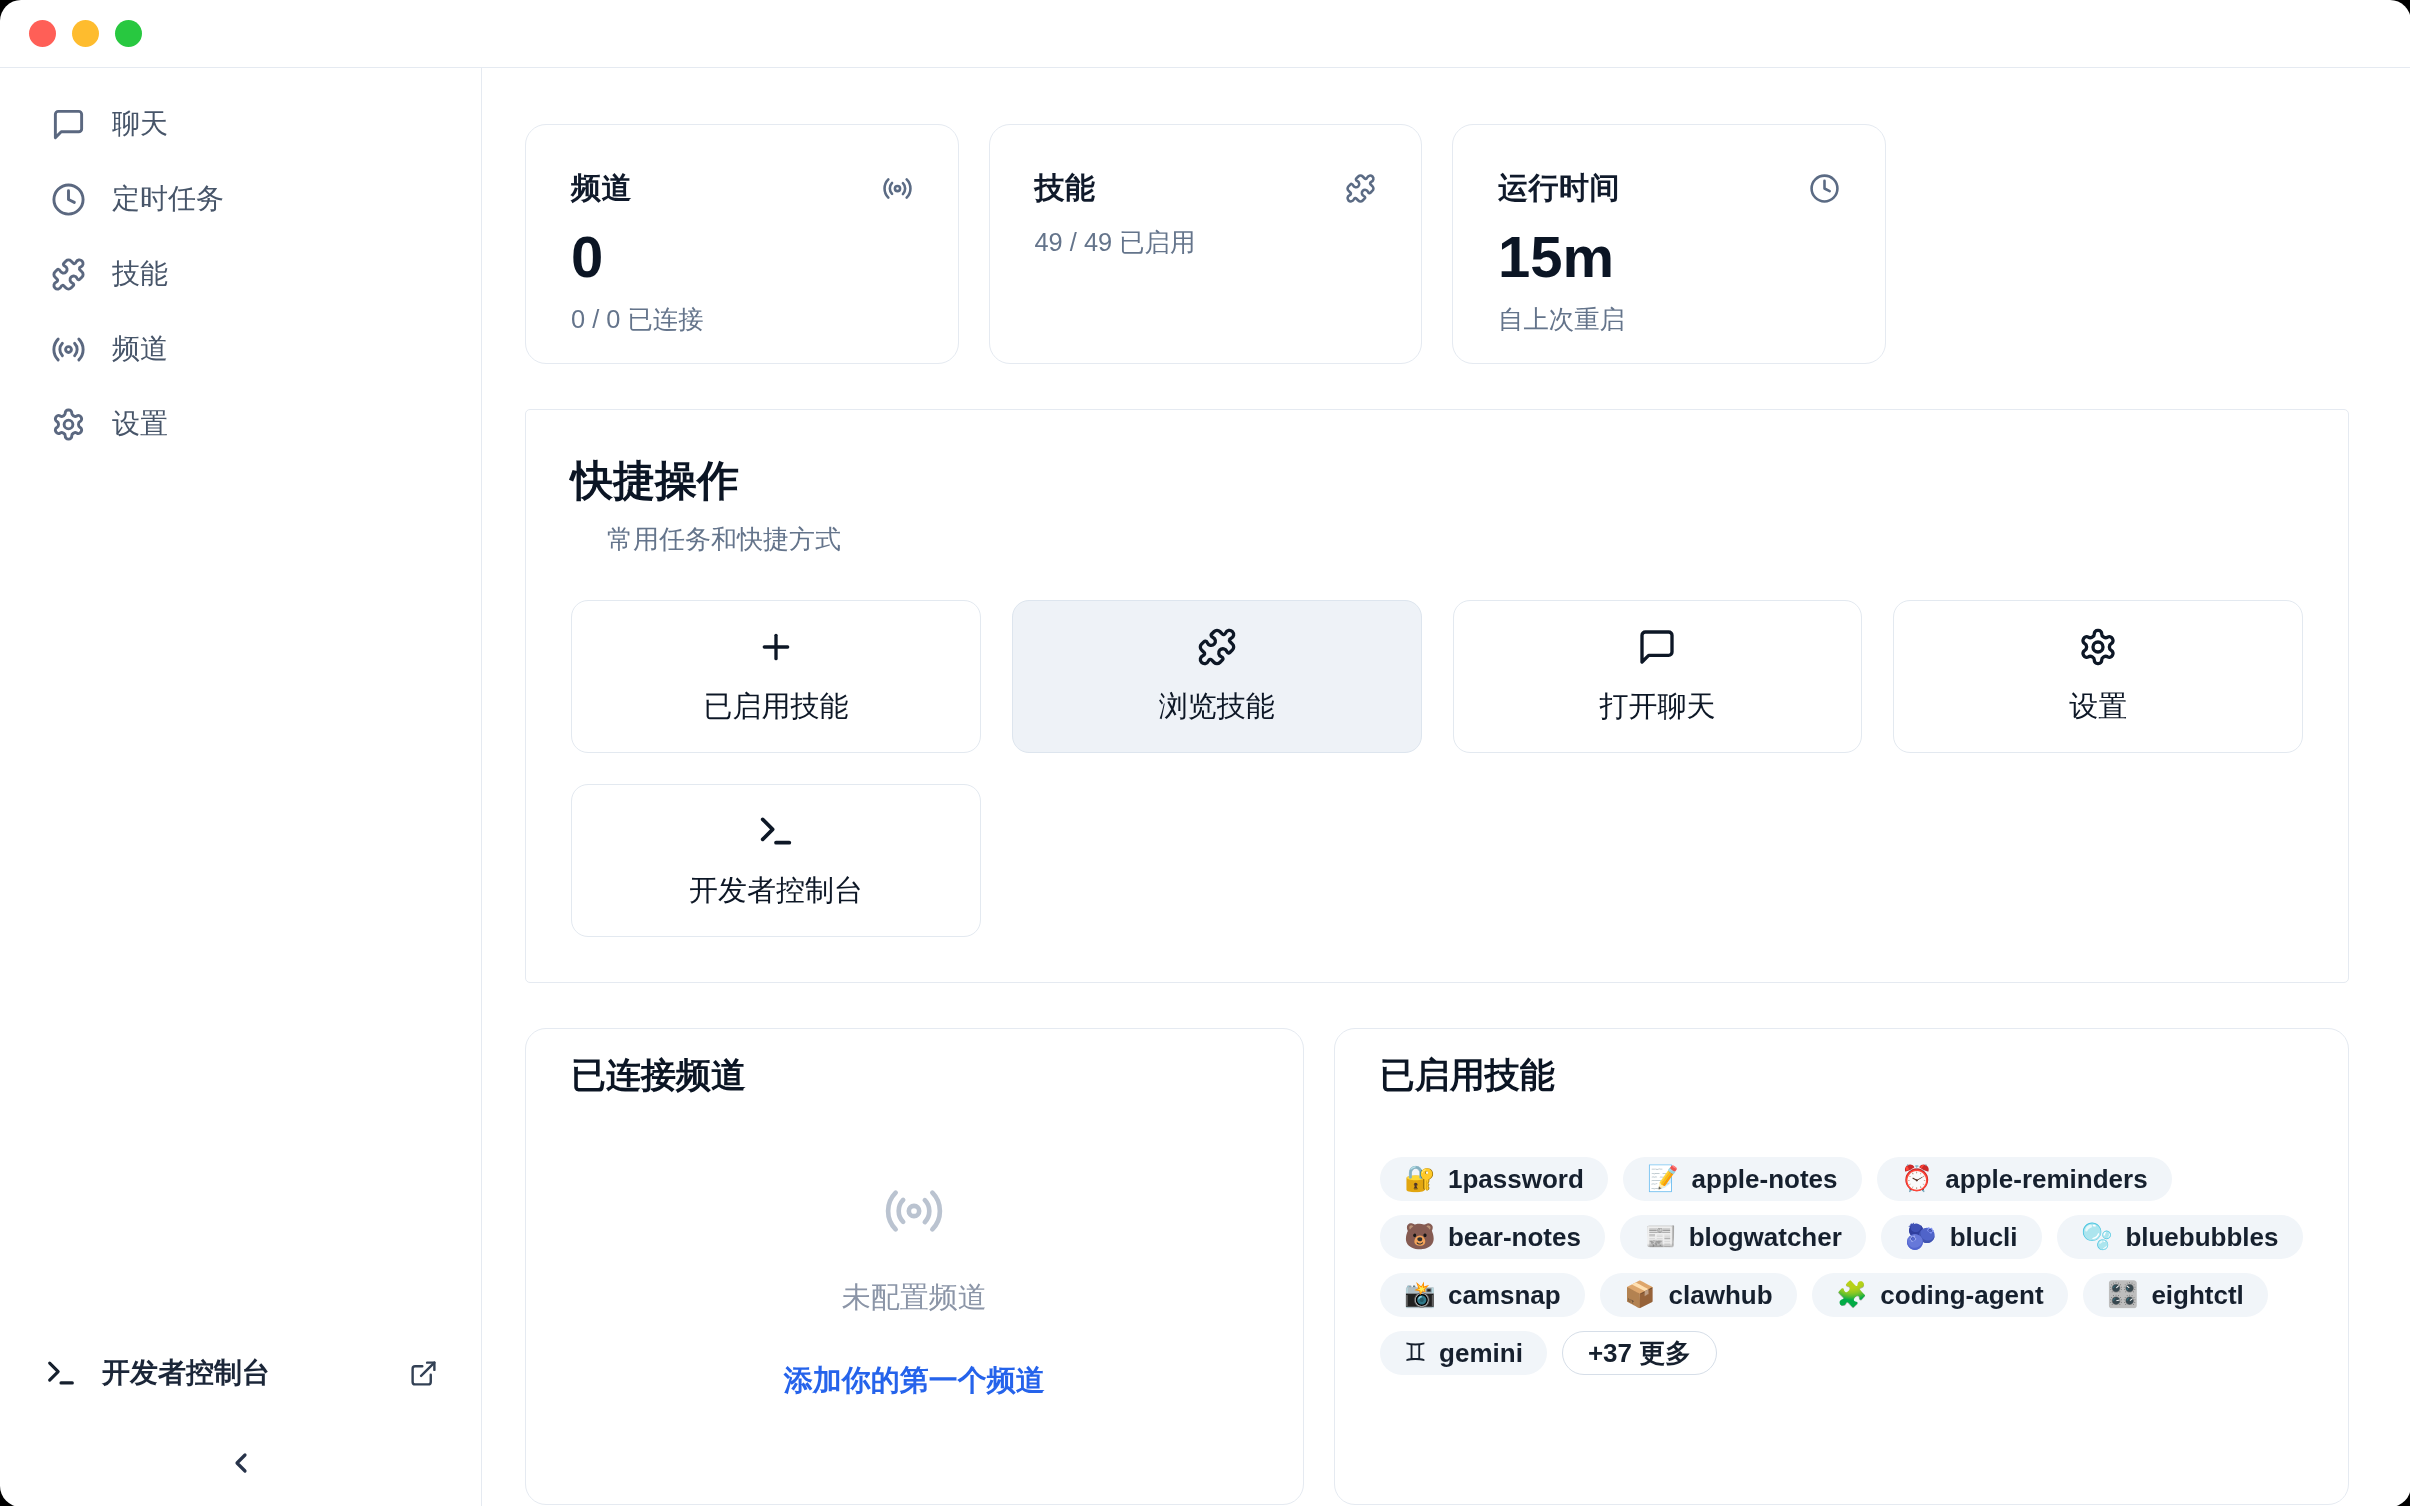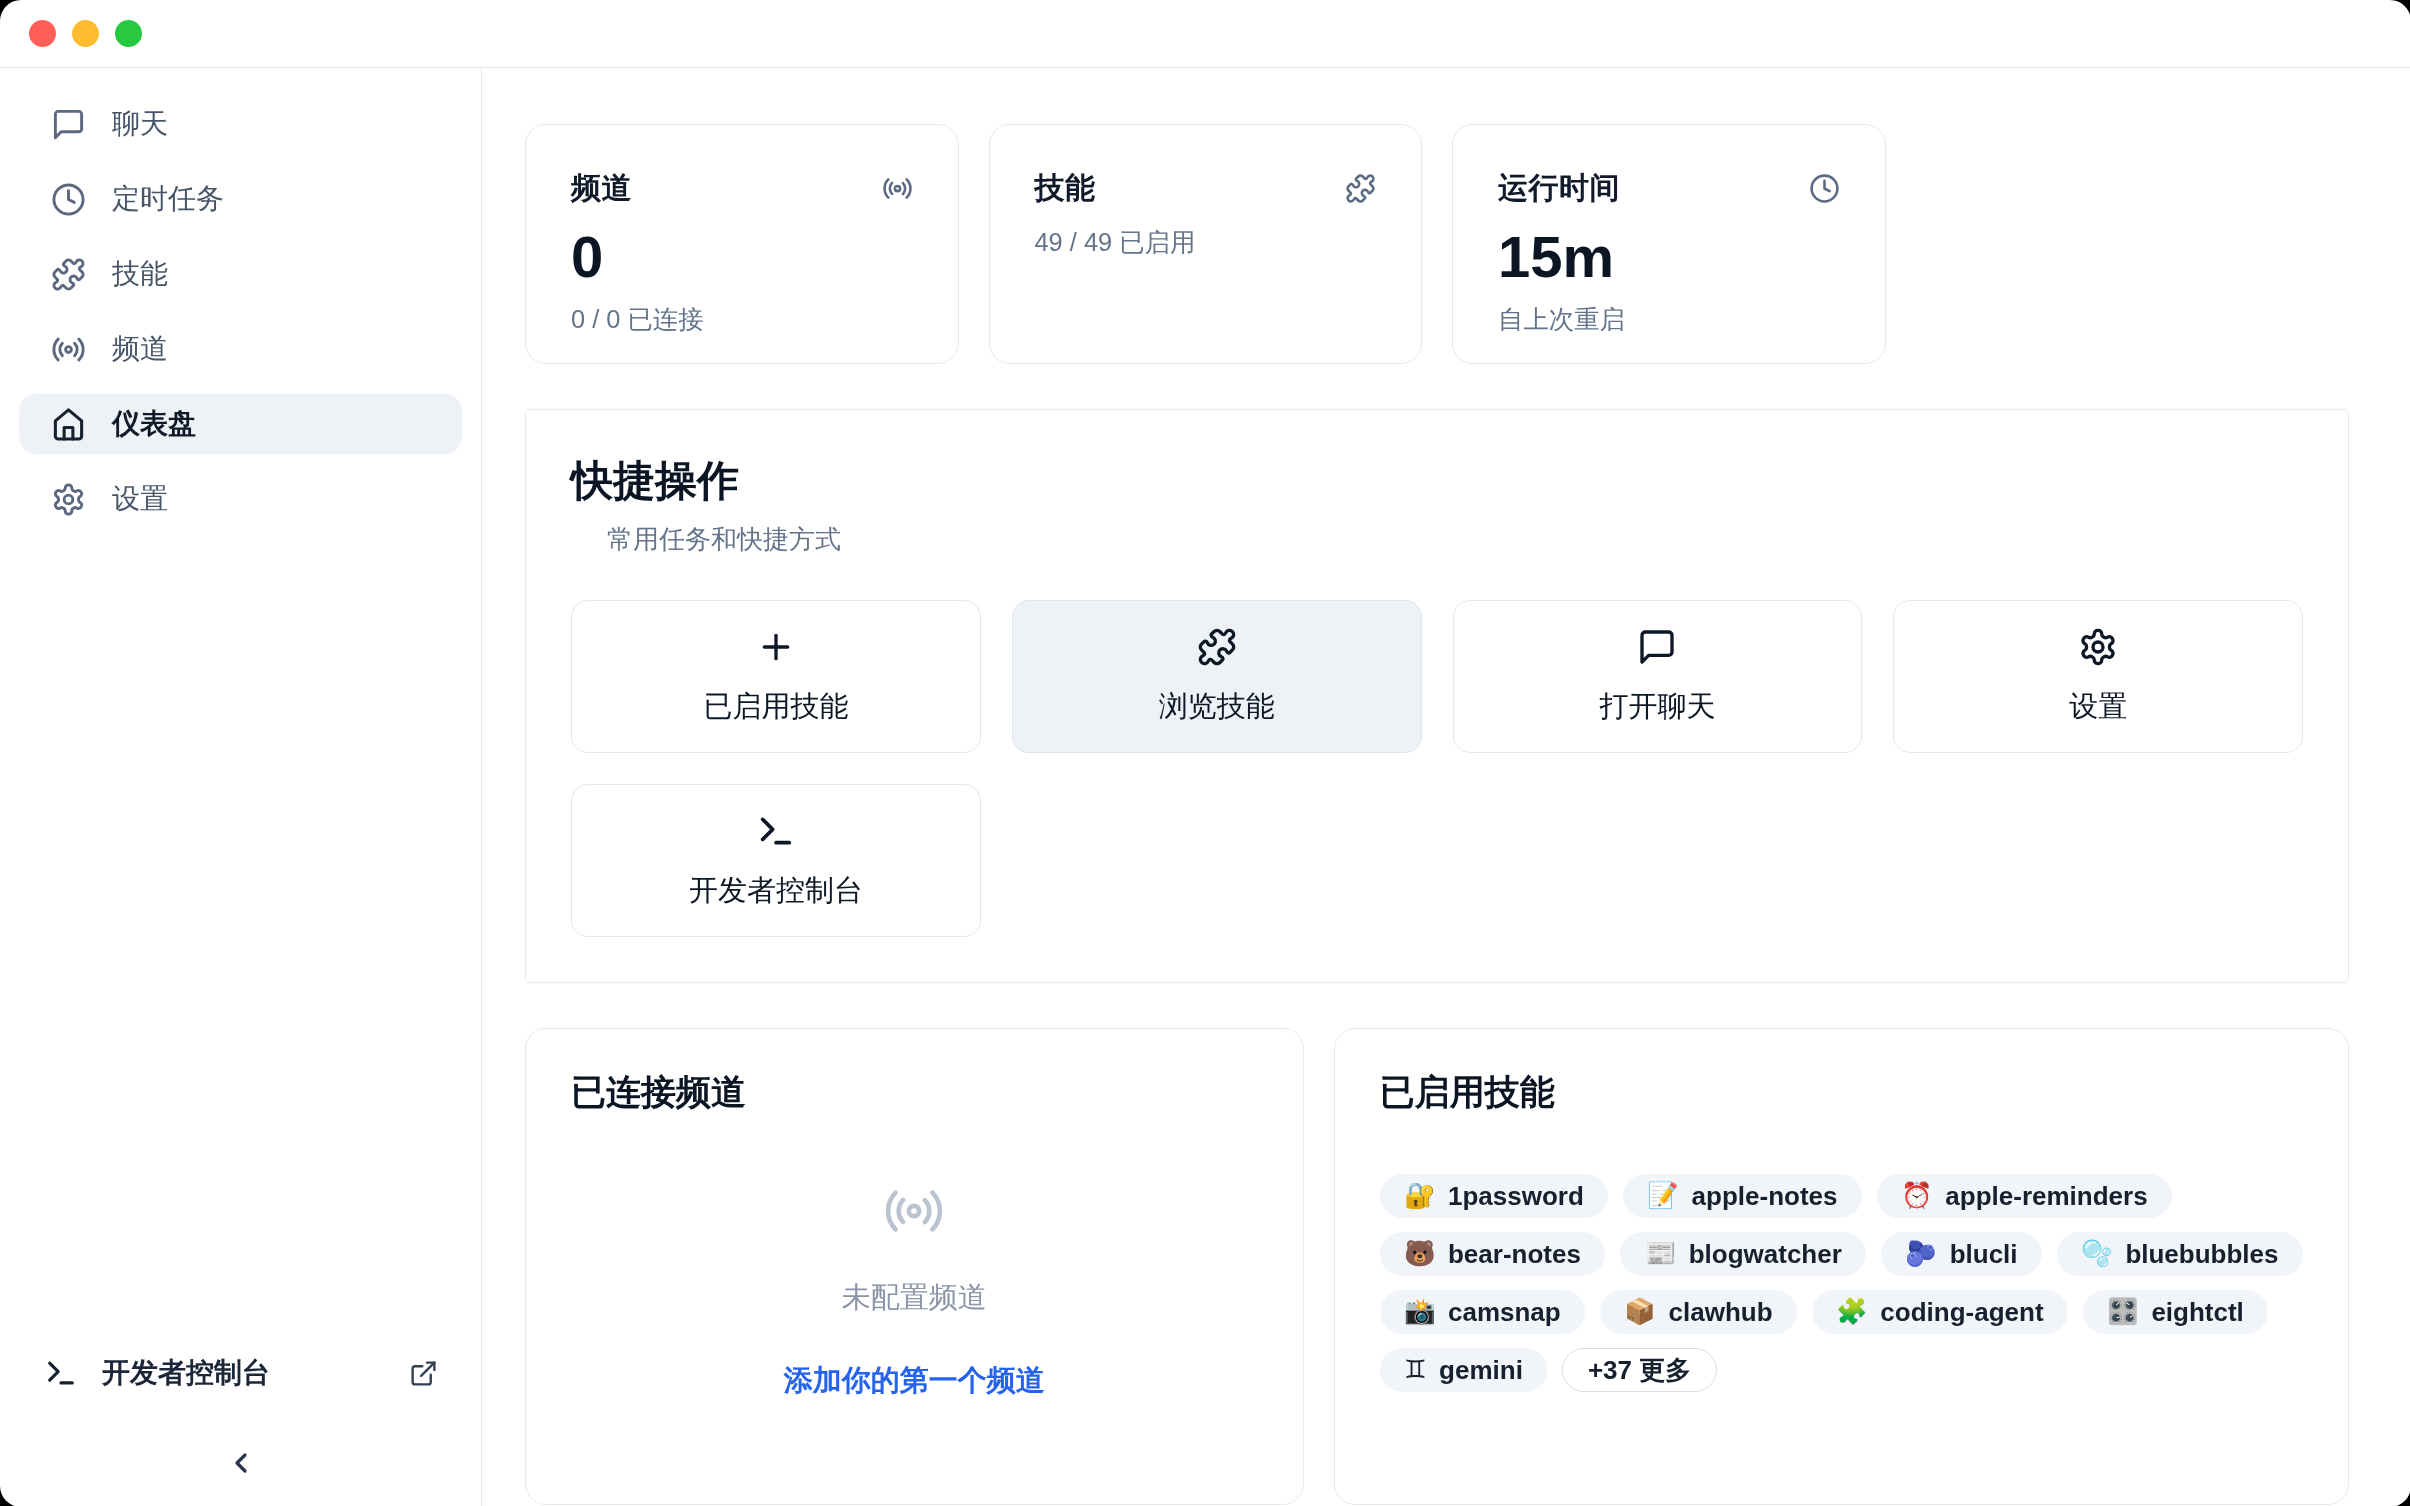--- a/index.html
+++ b/index.html
@@ -60,21 +60,21 @@
   .section-sub{margin-top:13px;font-size:26px;color:var(--muted);margin-left:36px;}
   .actions-grid{margin-top:43px;display:grid;grid-template-columns:repeat(4,1fr);gap:31px;}
   .action-btn{height:153px;border:1.9px solid #e3e9f0;border-radius:17px;background:#fff;
     display:flex;flex-direction:column;align-items:center;justify-content:center;gap:20px;
     font-size:29px;font-weight:500;color:#0d1726;cursor:pointer;font-family:inherit;}
   .action-btn svg{width:40px;height:40px;color:#0d1726;}
   .action-btn.highlight{background:var(--pill);border-color:#dde5ee;}
   
   .bottom-grid{margin-top:45px;display:grid;grid-template-columns:1fr 1fr;gap:30px;}
   .panel{height:477px;border:1.9px solid var(--border);border-radius:21px;background:#fff;
-    padding:40px 45px;display:flex;flex-direction:column;}
+    padding:23px 45px;display:flex;flex-direction:column;}
   .panel-title{font-size:35px;font-weight:700;color:#0b1524;}
   .empty-state{flex:1;display:flex;flex-direction:column;align-items:center;justify-content:center;}
   .empty-state svg{width:62px;height:62px;color:#bac3d0;}
   .empty-text{margin-top:36px;font-size:29px;color:#8b95a7;}
   .empty-link{margin-top:43px;font-size:29px;font-weight:600;color:var(--blue);cursor:pointer;text-decoration:none;}
   .chips{margin-top:58px;display:flex;flex-direction:column;gap:14px;align-items:flex-start;}
   .chip-row{display:flex;gap:15px;}
   .chip{display:inline-flex;align-items:center;gap:12.2px;height:44px;background:var(--chip);
     border-radius:941px;padding:0 24.5px;font-size:26px;font-weight:600;color:#16202e;white-space:nowrap;}
   .chip .emoji{font-size:25.4px;line-height:1;}
@@ -162,26 +162,20 @@
             <use href="#i-puzzle"></use>
           </svg>
         <span>技能</span>
       </div>
       <div class="nav-item">
         <svg viewBox="0 0 24 24" fill="none" stroke="currentColor" stroke-width="2" stroke-linecap="round" stroke-linejoin="round">
             <use href="#i-radio"></use>
           </svg>
         <span>频道</span>
       </div>
-      <div class="nav-item active">
-        <svg viewBox="0 0 24 24" fill="none" stroke="currentColor" stroke-width="2.1" stroke-linecap="round" stroke-linejoin="round">
-            <use href="#i-home"></use>
-          </svg>
-        <span>仪表盘</span>
-      </div>
       <div class="nav-item">
         <svg viewBox="0 0 24 24" fill="none" stroke="currentColor" stroke-width="2" stroke-linecap="round" stroke-linejoin="round">
             <use href="#i-gear"></use>
           </svg>
         <span>设置</span>
       </div>
 
       <div class="side-footer">
         <div class="console-row">
           <svg class="term" viewBox="0 0 24 24" fill="none" stroke="currentColor" stroke-width="2.2" stroke-linecap="round" stroke-linejoin="round">

